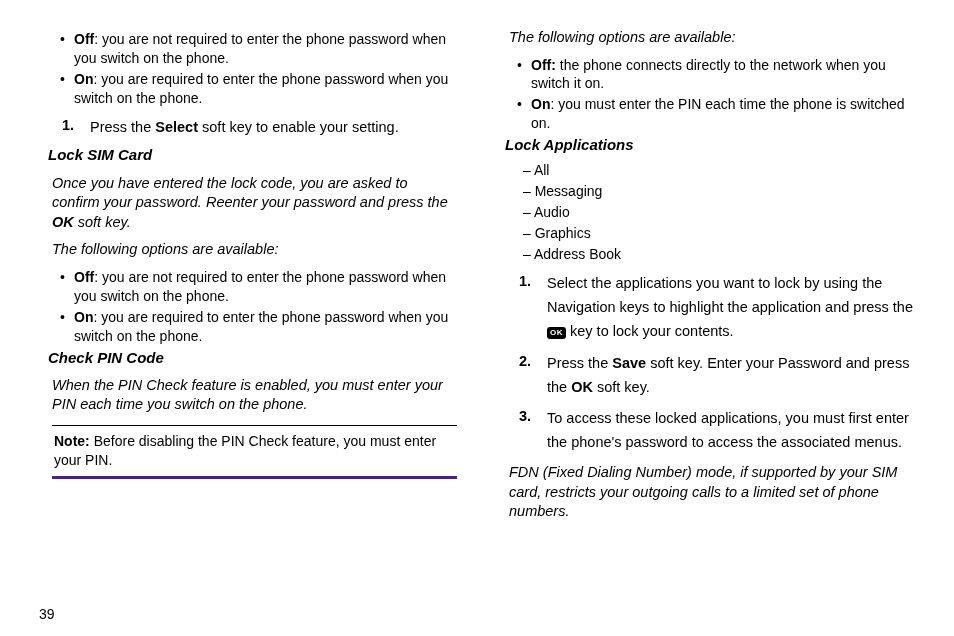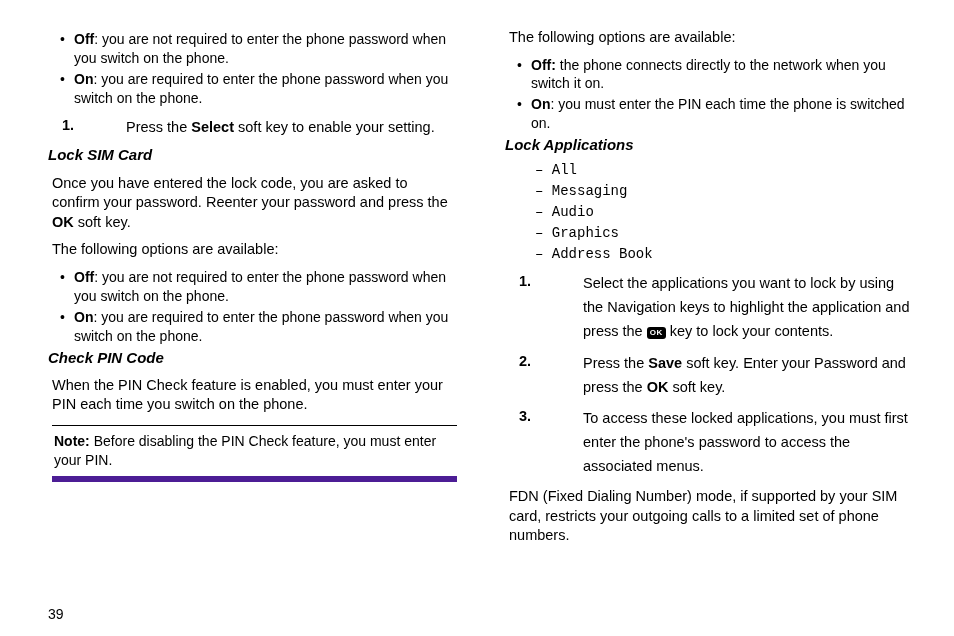--- a/index.html
+++ b/index.html
@@ -49,50 +49,49 @@
     font-size: 14.5px;
   }
   .num-item .num {
     width: 28px;
     flex-shrink: 0;
     font-weight: bold;
   }
   .num-item .txt {
     flex: 1;
     line-height: 1.65;
-    margin-left: 36px;
   }
   .h4 {
     font-weight: bold;
     font-style: italic;
     margin: 0 0 6px 0;
     font-size: 15px;
   }
   .para {
     margin: 8px 0 8px 4px;
+    font-style: italic;
   }
   .note-rule {
     border-top: 1px solid #000;
-    border-bottom: 6px solid #4c1d95;
+    border-bottom: 3px solid #4c1d95;
     padding: 6px 2px;
     margin: 10px 0 0 4px;
     font-size: 14px;
   }
   .dash-list {
     margin: 2px 0 6px 18px;
     font-size: 14px;
   }
   .dash-list div {
-    margin: 2px 12px;
-    font-family: Liberation Mono, monospace;
+    margin: 2px 0;
   }
   .pagenum {
     position: absolute;
     bottom: 14px;
-    left: 48px;
+    left: 39px;
     font-size: 14px;
   }
   .bold { font-weight: bold; }
   .ok-key {
     display: inline-block;
     background: #000;
     color: #fff;
     font-size: 8px;
     line-height: 12px;
     height: 12px;

